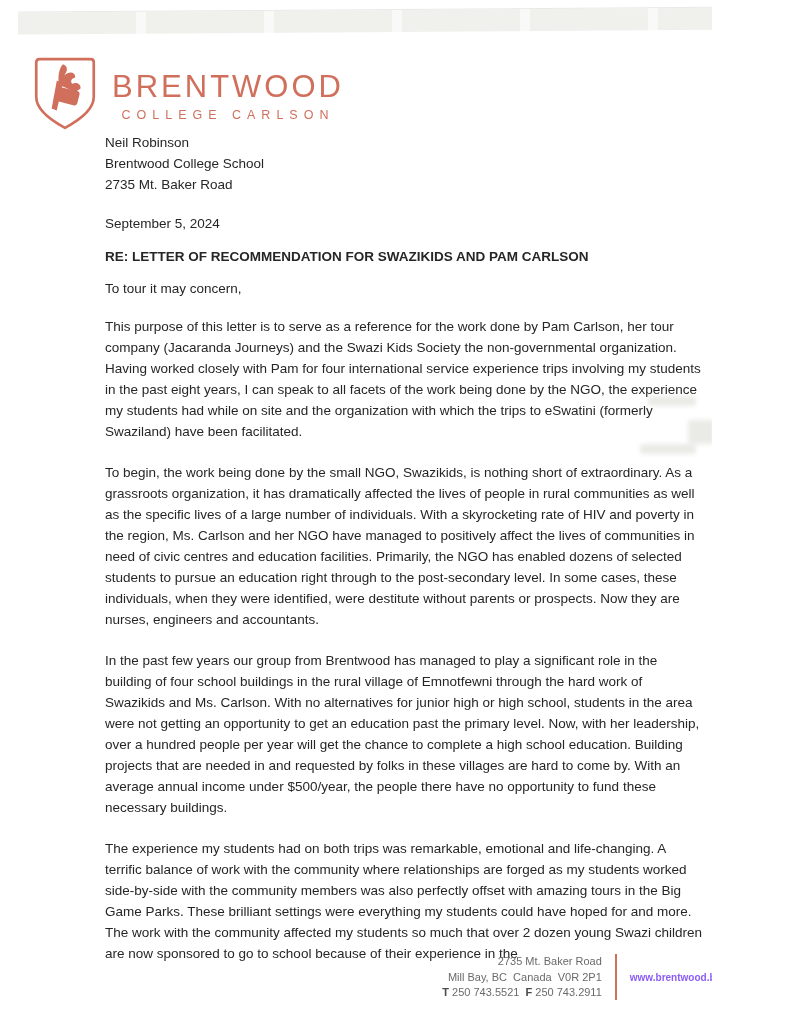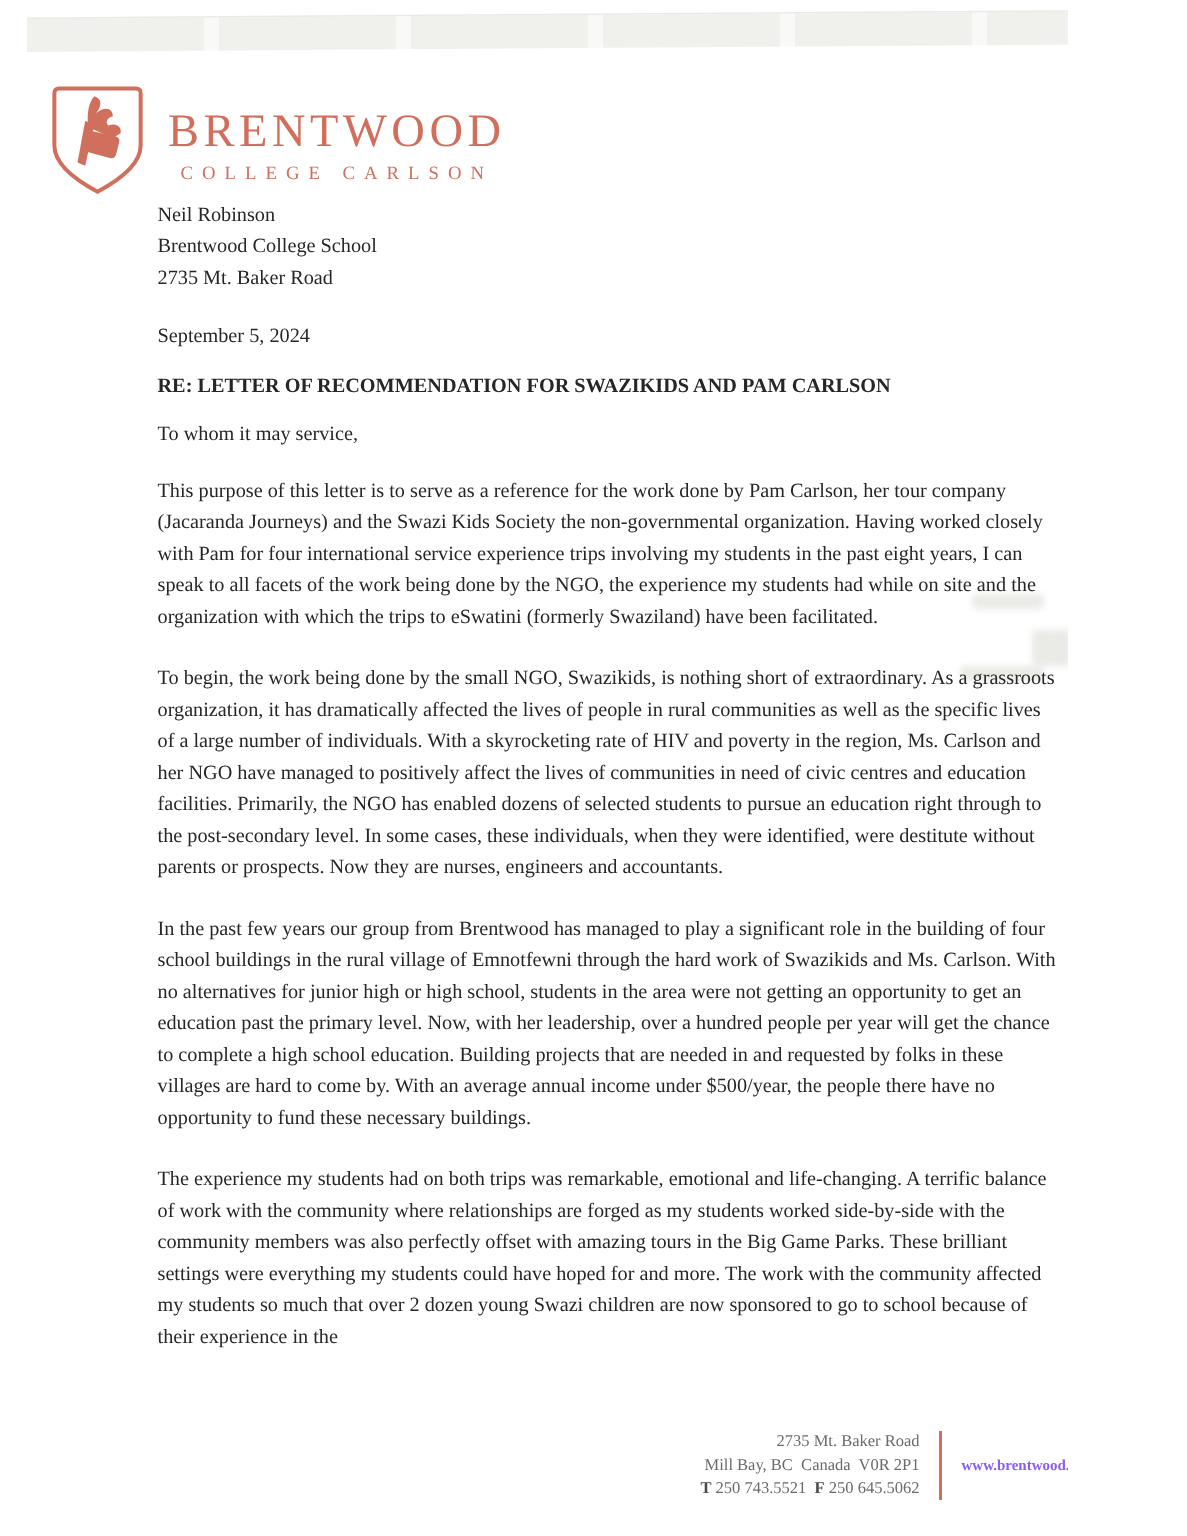--- a/index.html
+++ b/index.html
@@ -1,21 +1,21 @@
 <!DOCTYPE html>
 <html style="--brand: #d0705c;"><head>
 <meta charset="utf-8">
 <style>
   html,body{margin:0;padding:0;background:#ffffff;}
   .page{
     position:relative;
     width:712px;height:1024px;
     background:#ffffff;
     overflow:hidden;
-    font-family:Liberation Serif, serif;
+    font-family:Liberation Sans, sans-serif;
     color:#262626;
   }
   
   .scan-band{
     position:absolute;left:18px;top:9px;width:748px;height:22px;
     background:repeating-linear-gradient(90deg,
       #ebebe7 0 118px,#f8f8f5 118px 128px);
     opacity:.75;
     transform:skewY(-0.4deg);
     border-top:1px solid #e2e2de;
@@ -100,31 +100,31 @@
     <div class="sender">
       <div>Neil Robinson</div>
       <div>Brentwood College School</div>
       <div>2735 Mt. Baker Road</div>
     </div>
 
     <p class="date">September 5, 2024</p>
 
     <p class="subject">RE: LETTER OF RECOMMENDATION FOR SWAZIKIDS AND PAM CARLSON</p>
 
-    <p class="salutation">To whom it may service,</p>
+    <p class="salutation">To tour it may concern,</p>
 
     <p class="para">This purpose of this letter is to serve as a reference for the work done by Pam Carlson, her tour company (Jacaranda Journeys) and the Swazi Kids Society the non-governmental organization. Having worked closely with Pam for four international service experience trips involving my students in the past eight years, I can speak to all facets of the work being done by the NGO, the experience my students had while on site and the organization with which the trips to eSwatini (formerly Swaziland) have been facilitated.</p>
     <p class="para">To begin, the work being done by the small NGO, Swazikids, is nothing short of extraordinary. As a grassroots organization, it has dramatically affected the lives of people in rural communities as well as the specific lives of a large number of individuals. With a skyrocketing rate of HIV and poverty in the region, Ms. Carlson and her NGO have managed to positively affect the lives of communities in need of civic centres and education facilities. Primarily, the NGO has enabled dozens of selected students to pursue an education right through to the post-secondary level. In some cases, these individuals, when they were identified, were destitute without parents or prospects. Now they are nurses, engineers and accountants.</p>
     <p class="para">In the past few years our group from Brentwood has managed to play a significant role in the building of four school buildings in the rural village of Emnotfewni through the hard work of Swazikids and Ms. Carlson. With no alternatives for junior high or high school, students in the area were not getting an opportunity to get an education past the primary level. Now, with her leadership, over a hundred people per year will get the chance to complete a high school education. Building projects that are needed in and requested by folks in these villages are hard to come by. With an average annual income under $500/year, the people there have no opportunity to fund these necessary buildings.</p>
     <p class="para">The experience my students had on both trips was remarkable, emotional and life-changing. A terrific balance of work with the community where relationships are forged as my students worked side-by-side with the community members was also perfectly offset with amazing tours in the Big Game Parks. These brilliant settings were everything my students could have hoped for and more. The work with the community affected my students so much that over 2 dozen young Swazi children are now sponsored to go to school because of their experience in the</p>
   </main>
 
   <footer class="page-footer">
     <div class="footer-address">
       <div>2735 Mt. Baker Road</div>
       <div>Mill Bay, BC  Canada  V0R 2P1</div>
-      <div><span class="lbl">T</span> <span>250 743.5521</span>&nbsp;&nbsp;<span class="lbl">F</span> <span>250 645.5062</span></div>
+      <div><span class="lbl">T</span> <span>250 743.5521</span>&nbsp;&nbsp;<span class="lbl">F</span> <span>250 743.2911</span></div>
     </div>
     <div class="footer-divider"></div>
     <div class="footer-website">www.brentwood.bc.ca</div>
   </footer>
 
 </div>
 
 </body></html>

